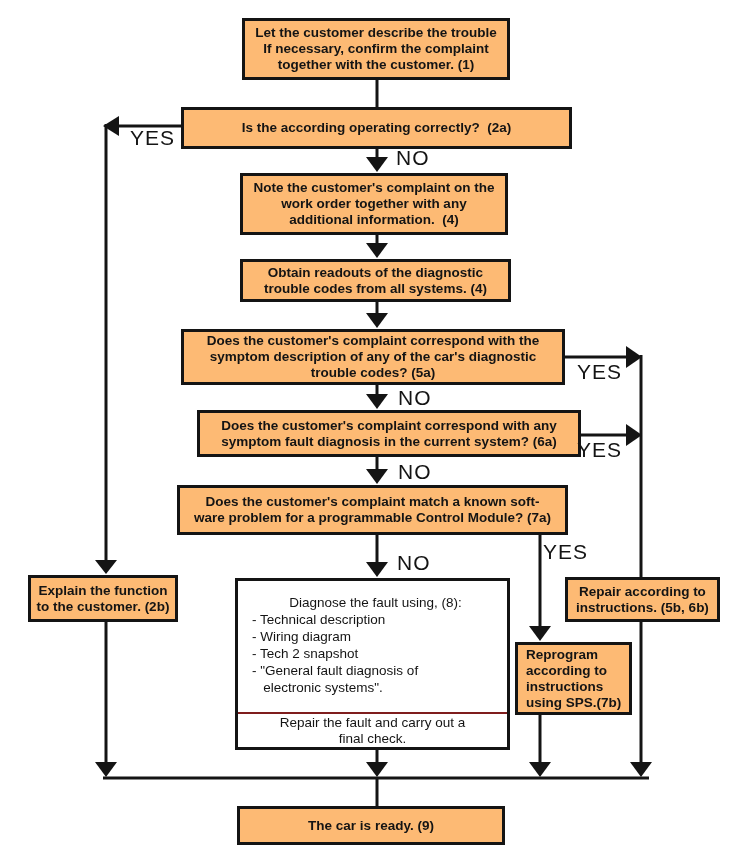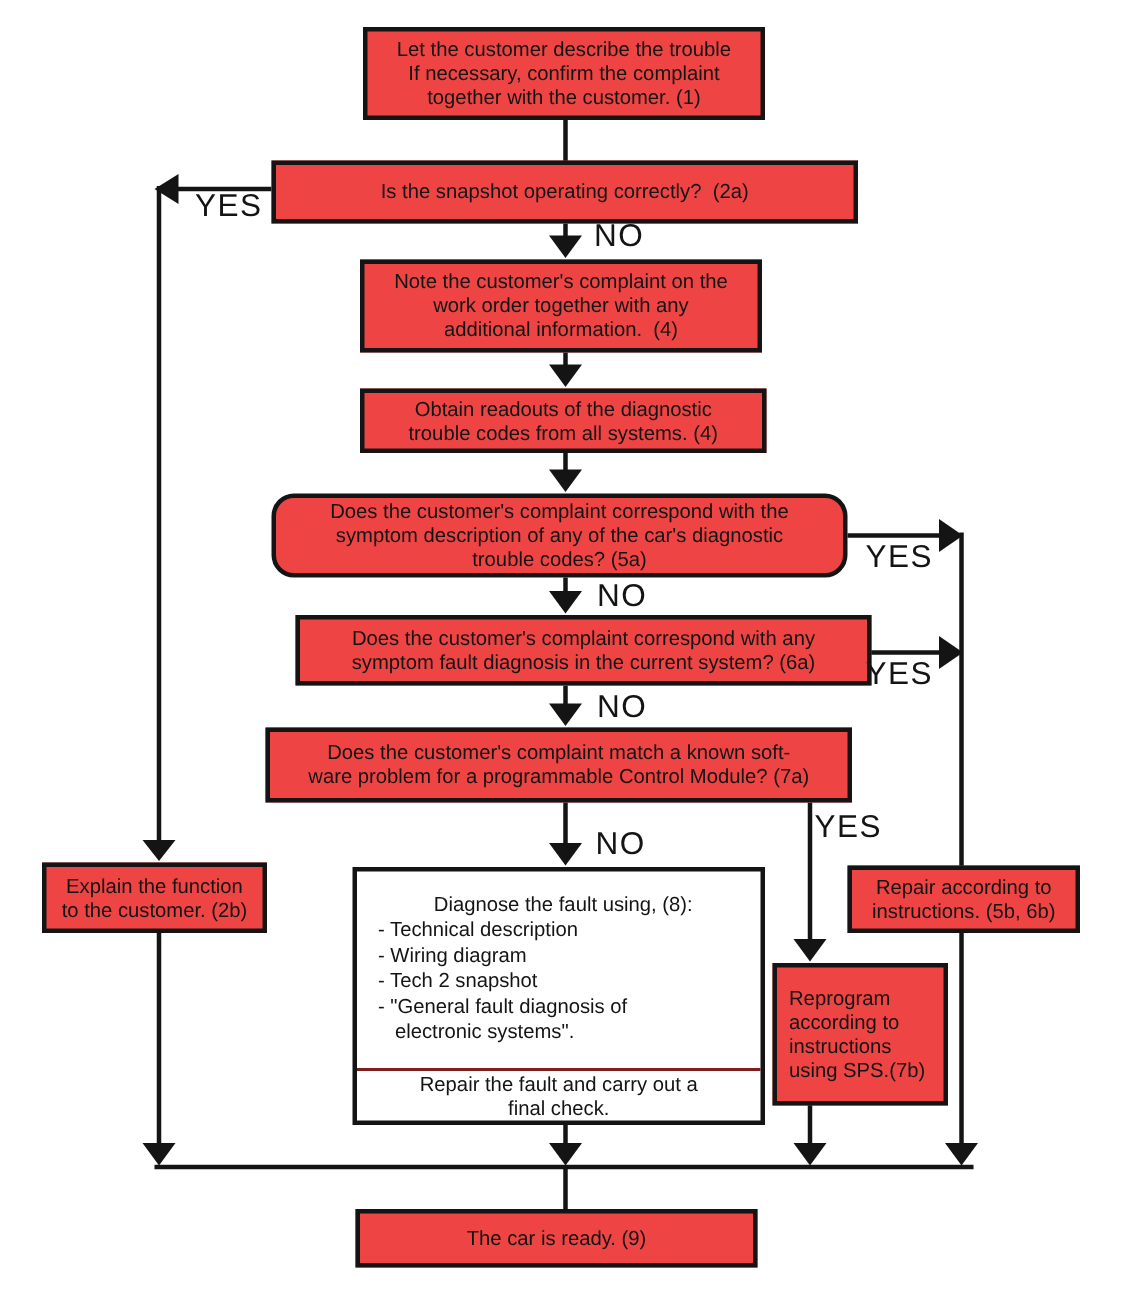--- a/index.html
+++ b/index.html
@@ -14,27 +14,28 @@
   }
   #connector-layer {
     position: absolute;
     left: 0; top: 0;
     width: 752px; height: 868px;
     z-index: 0;
   }
   .node {
     position: absolute;
     box-sizing: border-box;
-    background: #ef4444;
+    background: #fdba74;
     border: 3px solid #141414;
     display: flex;
     align-items: center;
     justify-content: center;
     text-align: center;
     z-index: 1;
+    font-weight: bold;
   }
   .box-text {
     white-space: pre-wrap;
     font-size: 13.5px;
     line-height: 16px;
     color: #141414;
   }
   .branch-label {
     position: absolute;
     z-index: 2;
@@ -42,26 +43,26 @@
     line-height: 22px;
     letter-spacing: 1px;
     color: #141414;
     white-space: nowrap;
   }
   
   #n1   { left: 242px; top: 18px;  width: 268px; height: 62px; }
   #n2a  { left: 181px; top: 107px; width: 391px; height: 42px; }
   #n3   { left: 240px; top: 173px; width: 268px; height: 62px; }
   #n4   { left: 240px; top: 259px; width: 271px; height: 43px; }
-  #n5a  { left: 181px; top: 329px; width: 384px; height: 56px; border-radius: 15px; }
+  #n5a  { left: 181px; top: 329px; width: 384px; height: 56px; }
   #n6a  { left: 181px; top: 410px; width: 384px; height: 47px; margin-left: 16px; }
   #n7a  { left: 177px; top: 485px; width: 391px; height: 50px; }
   #n2b  { left: 28px;  top: 575px; width: 150px; height: 47px; }
   #n5b6b{ left: 565px; top: 577px; width: 155px; height: 45px; }
-  #n7b  { left: 515px; top: 642px; width: 117px; height: 95px;
+  #n7b  { left: 515px; top: 642px; width: 117px; height: 73px;
           justify-content: flex-start; text-align: left; padding-left: 8px; }
   #n9   { left: 237px; top: 806px; width: 268px; height: 39px; }
   
   #n8 {
     position: absolute;
     box-sizing: border-box;
     left: 235px; top: 578px; width: 275px; height: 172px;
     background: #ffffff;
     border: 3px solid #141414;
     z-index: 1;
@@ -183,21 +184,21 @@
     </g>
   </svg>
 
   <div class="node" id="n1">
     <div class="box-text">Let the customer describe the trouble
 If necessary, confirm the complaint
 together with the customer. (1)</div>
   </div>
 
   <div class="node" id="n2a">
-    <div class="box-text">Is the snapshot operating correctly?  (2a)</div>
+    <div class="box-text">Is the according operating correctly?  (2a)</div>
   </div>
 
   <div class="node" id="n3">
     <div class="box-text">Note the customer's complaint on the
 work order together with any
 additional information.  (4)</div>
   </div>
 
   <div class="node" id="n4">
     <div class="box-text">Obtain readouts of the diagnostic

